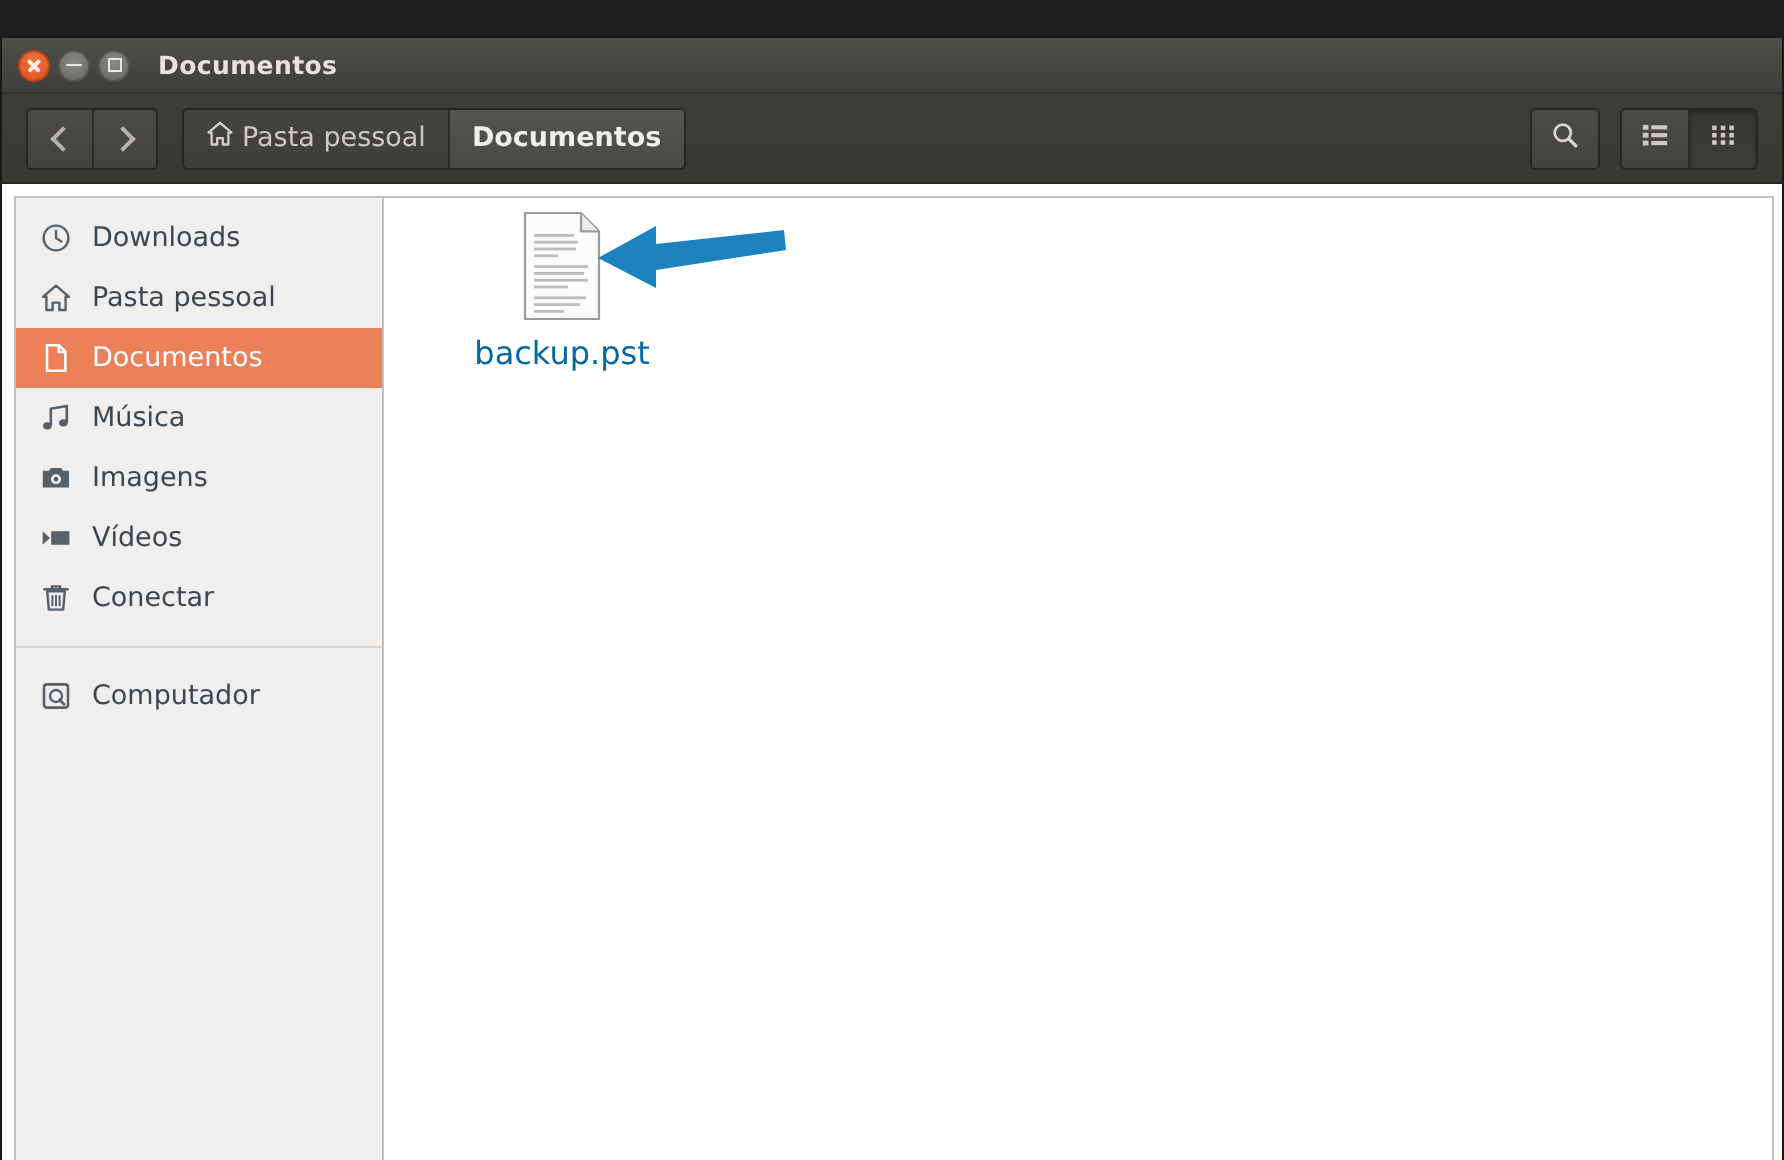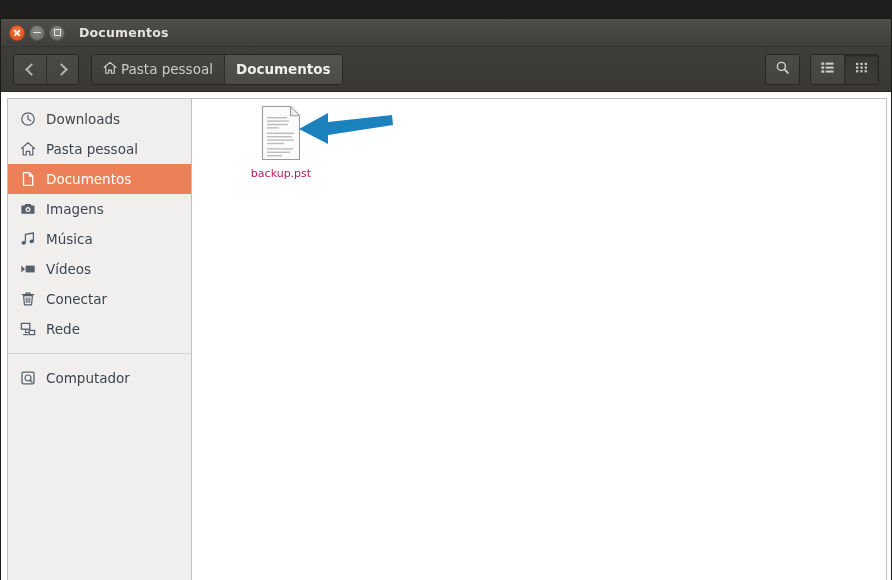--- a/index.html
+++ b/index.html
@@ -249,22 +249,22 @@
     top: 5px;
     width: 106px;
     display: flex;
     flex-direction: column;
     align-items: center;
     cursor: default;
   }
   .file-icon { width: 48px; height: 58px; }
   .file-name {
     margin-top: 5px;
-    font-size: 11px;
-    color: #be185d;
+    font-size: 16px;
+    color: #0369a1;
     white-space: nowrap;
   }
 
   .arrow-annot {
     position: absolute;
     left: 106px;
     top: 8px;
     width: 96px;
     height: 40px;
     pointer-events: none;
@@ -402,37 +402,37 @@
               <path d="M9.4 1.8v3.2h3.2" fill="none" stroke="currentColor" stroke-width="1.3" stroke-linejoin="round"></path>
             </svg>
           </span>
           <span class="sb-label">Documentos</span>
         </div>
 
 
         <div class="sb-item">
           <span class="sb-icon">
             <svg width="16" height="16" viewBox="0 0 16 16" aria-hidden="true">
+              <path d="M5.4 11.6V3.4l8-1.4v8.2" fill="none" stroke="currentColor" stroke-width="1.3" stroke-linejoin="round"></path>
+              <ellipse cx="3.7" cy="11.9" rx="2.2" ry="1.8" fill="currentColor"></ellipse>
+              <ellipse cx="11.7" cy="10.4" rx="2.2" ry="1.8" fill="currentColor"></ellipse>
+            </svg>
+          </span>
+          <span class="sb-label">Música</span>
+        </div>
+
+        <div class="sb-item">
+          <span class="sb-icon">
+            <svg width="16" height="16" viewBox="0 0 16 16" aria-hidden="true">
               <path d="M1.4 4.4h3l1-1.4h5.2l1 1.4h2.9v8.4H1.4z" fill="currentColor"></path>
               <circle cx="8" cy="8.6" r="2.5" fill="#f1efee"></circle>
               <circle cx="8" cy="8.6" r="1.2" fill="currentColor"></circle>
             </svg>
           </span>
           <span class="sb-label">Imagens</span>
-        </div>
-
-        <div class="sb-item">
-          <span class="sb-icon">
-            <svg width="16" height="16" viewBox="0 0 16 16" aria-hidden="true">
-              <path d="M5.4 11.6V3.4l8-1.4v8.2" fill="none" stroke="currentColor" stroke-width="1.3" stroke-linejoin="round"></path>
-              <ellipse cx="3.7" cy="11.9" rx="2.2" ry="1.8" fill="currentColor"></ellipse>
-              <ellipse cx="11.7" cy="10.4" rx="2.2" ry="1.8" fill="currentColor"></ellipse>
-            </svg>
-          </span>
-          <span class="sb-label">Música</span>
         </div>
 
         <div class="sb-item">
           <span class="sb-icon">
             <svg width="16" height="16" viewBox="0 0 16 16" aria-hidden="true">
               <path d="M1.3 4.6 5 8l-3.7 3.4z" fill="currentColor"></path>
               <rect x="5.6" y="4.6" width="9.1" height="6.8" fill="currentColor"></rect>
             </svg>
           </span>
           <span class="sb-label">Vídeos</span>
@@ -443,31 +443,20 @@
             <svg width="16" height="16" viewBox="0 0 16 16" aria-hidden="true">
               <path d="M2.2 3.6h11.6" stroke="currentColor" stroke-width="1.3" stroke-linecap="round" fill="none"></path>
               <path d="M6 3.4V2.2h4v1.2" stroke="currentColor" stroke-width="1.2" fill="none"></path>
               <path d="M3.6 4.6h8.8l-.8 9.2H4.4z" fill="none" stroke="currentColor" stroke-width="1.2" stroke-linejoin="round"></path>
               <path d="M6.2 6.6v5.4M8 6.6v5.4M9.8 6.6v5.4" stroke="currentColor" stroke-width="1" fill="none"></path>
             </svg>
           </span>
           <span class="sb-label">Conectar</span>
         </div>
 
-        <div class="sb-item">
-          <span class="sb-icon">
-            <svg width="16" height="16" viewBox="0 0 16 16" aria-hidden="true">
-              <rect x="1.4" y="2.4" width="8.4" height="5.8" fill="none" stroke="currentColor" stroke-width="1.3"></rect>
-              <rect x="9.2" y="9.4" width="5.4" height="4.2" fill="none" stroke="currentColor" stroke-width="1.3"></rect>
-              <path d="M5.6 8.2v3.3h3.4" fill="none" stroke="currentColor" stroke-width="1.2"></path>
-              <path d="M3.2 13.6h5" stroke="currentColor" stroke-width="1.2" fill="none"></path>
-            </svg>
-          </span>
-          <span class="sb-label">Rede</span>
-        </div>
 
         <div class="sb-sep"></div>
 
         <div class="sb-item">
           <span class="sb-icon">
             <svg width="16" height="16" viewBox="0 0 16 16" aria-hidden="true">
               <rect x="2" y="2.2" width="12" height="11.6" rx="1.4" fill="none" stroke="currentColor" stroke-width="1.3"></rect>
               <circle cx="8" cy="8" r="3" fill="none" stroke="currentColor" stroke-width="1.2"></circle>
               <path d="M9.8 9.9 12 12.1" stroke="currentColor" stroke-width="1.4" stroke-linecap="round" fill="none"></path>
             </svg>

